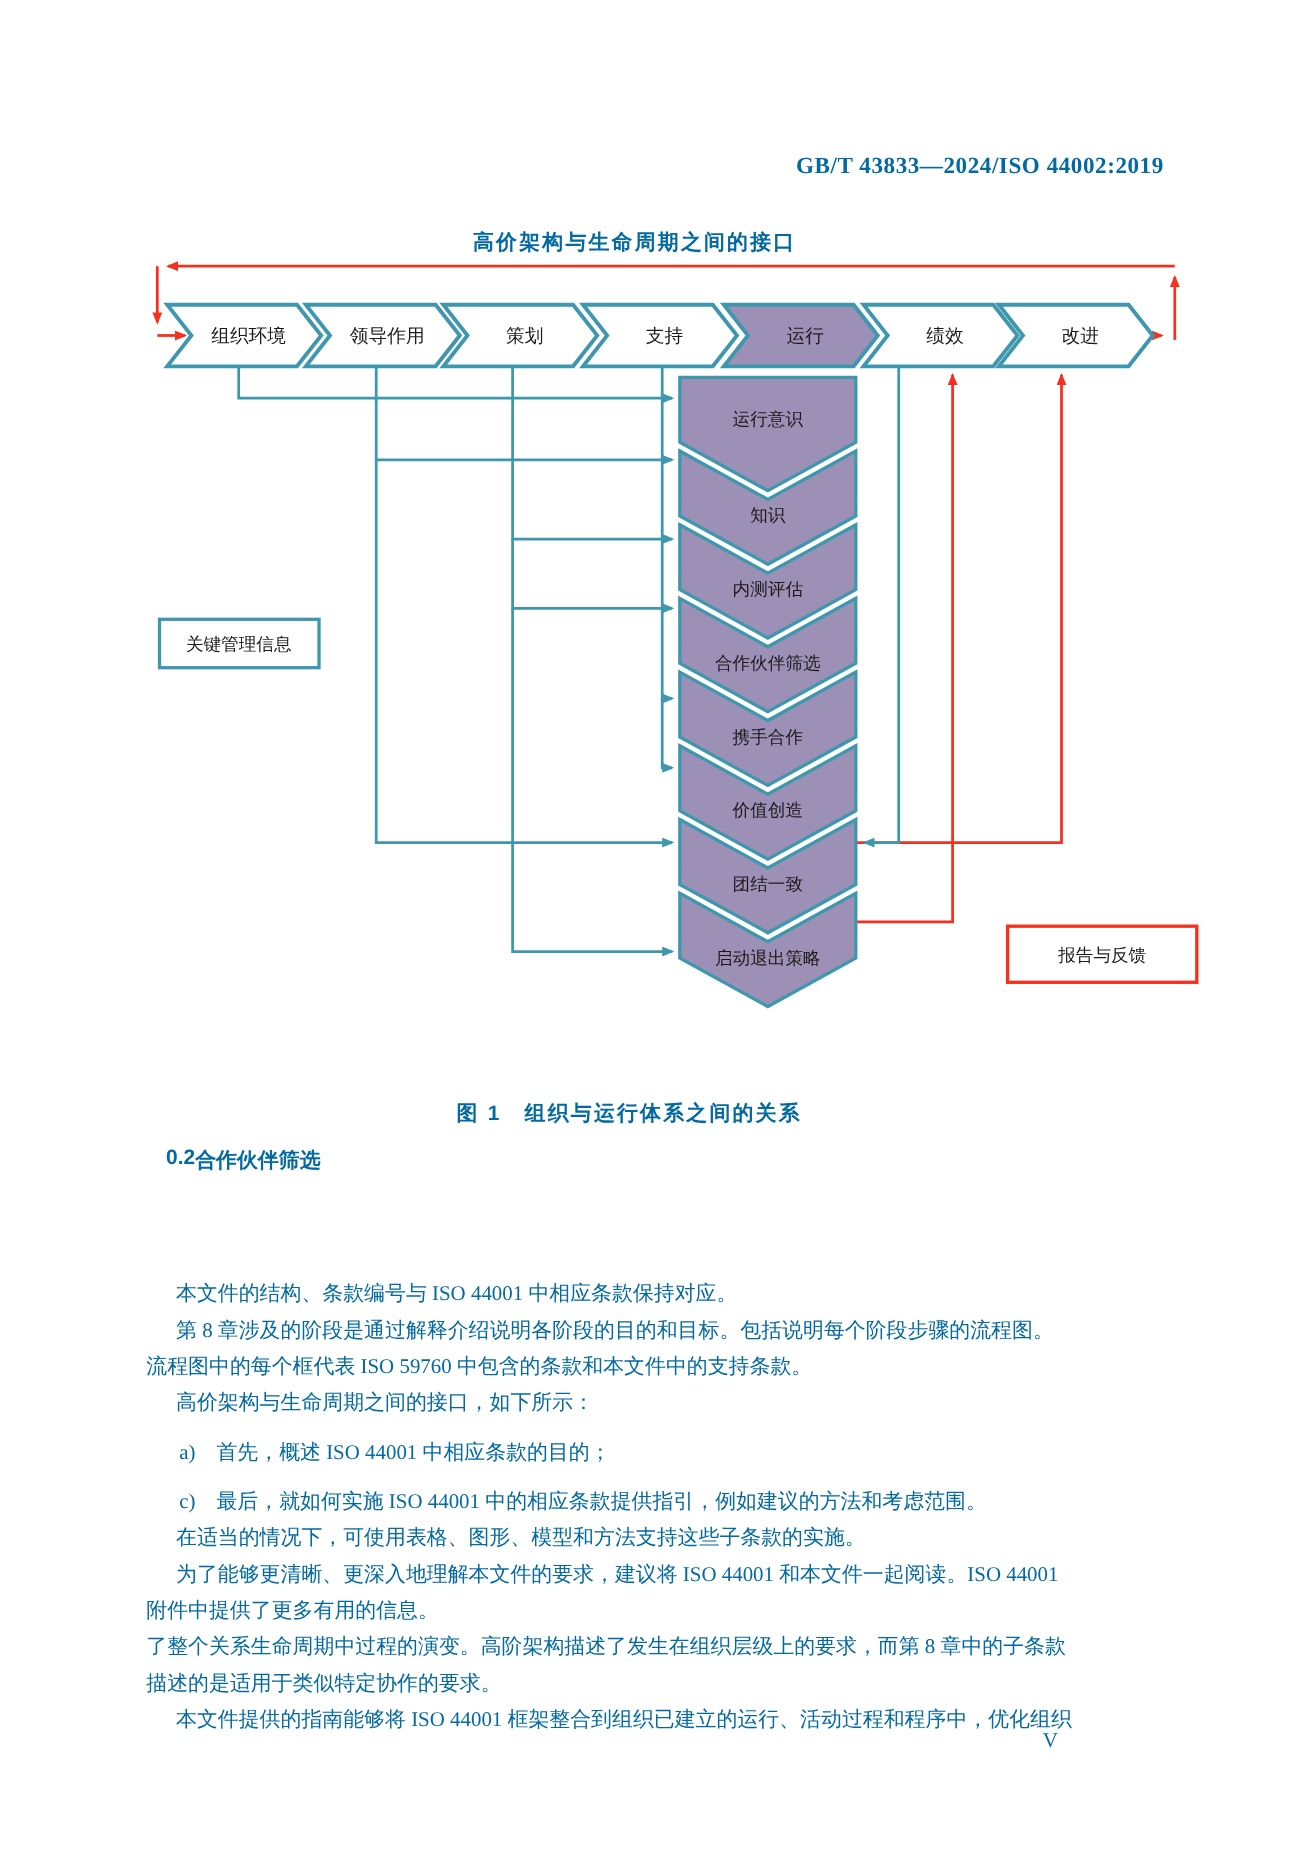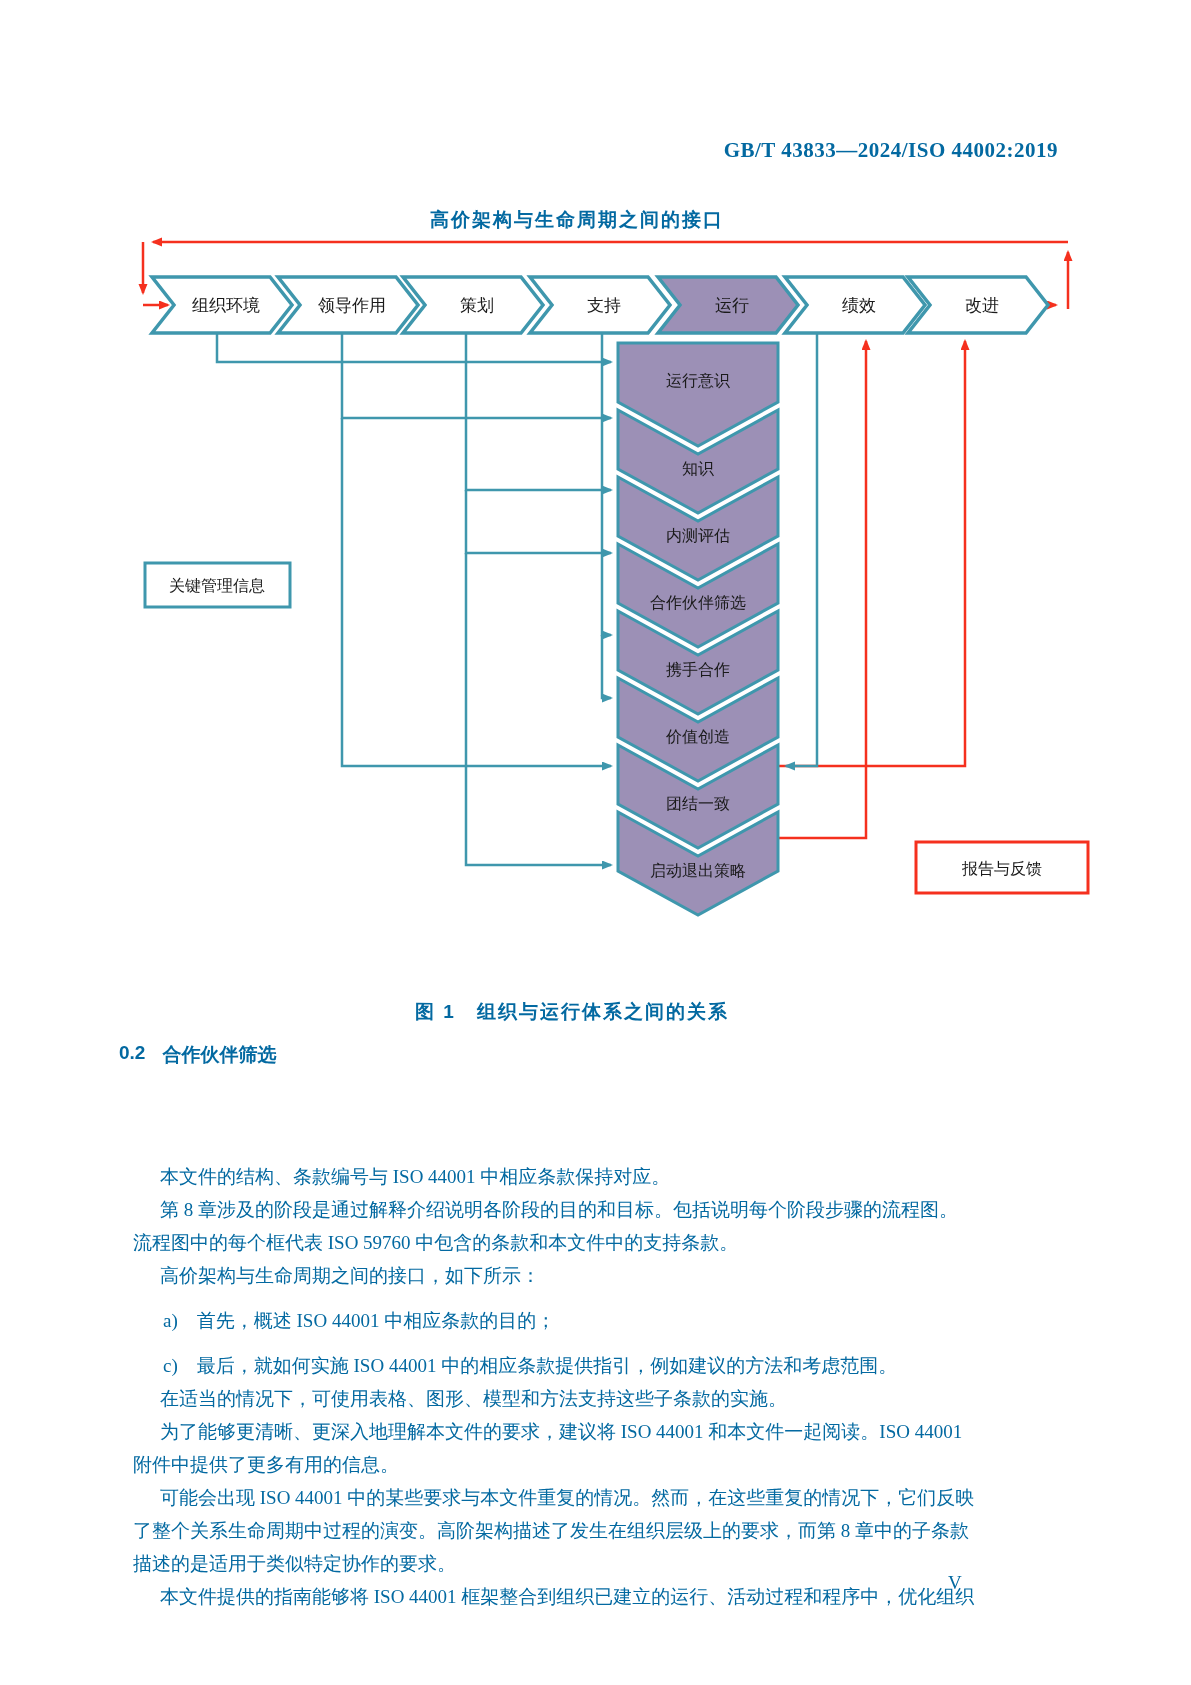--- a/index.html
+++ b/index.html
@@ -6,22 +6,22 @@
   #page{position:relative;width:1191px;height:1685px;background:#fff;overflow:hidden;
         font-family:"Liberation Serif","DejaVu Serif",serif;color:#0369a1;}
   .abs{position:absolute;}
   #header{top:138px;left:0;width:1058px;text-align:right;font-size:21px;font-weight:bold;
           font-family:"Liberation Serif","DejaVu Serif",serif;letter-spacing:.5px;}
   #fig-title{top:193px;left:577px;transform:translateX(-50%);font-size:19px;font-weight:bold;
           font-family:Liberation Sans, sans-serif;letter-spacing:2px;white-space:nowrap;margin-top:14px;}
   #diagram{top:0;left:0;}
   #fig-caption{top:963px;left:572px;transform:translateX(-50%);font-size:19px;font-weight:bold;
           font-family:"Liberation Sans","DejaVu Sans",sans-serif;letter-spacing:2px;white-space:nowrap;margin-top:36px;}
-  #sec-head{top:1042px;left:119px;font-size:19px;font-weight:bold;
-          font-family:"Liberation Sans","DejaVu Sans",sans-serif;display:flex;gap:17px;}
+  #sec-head{top:1042px;left:151px;font-size:19px;font-weight:bold;
+          font-family:"Liberation Sans","DejaVu Sans",sans-serif;display:flex;}
   #body-text{top:1160px;left:133px;width:930px;font-size:19px;line-height:33px;}
   .ln{white-space:nowrap;}
   .in-para{padding-left:27px;}
   .in-list{padding-left:30px;margin-top:12px;}
   #page-num{top:1572px;left:948px;font-size:19px;}
   svg text{font-family:"Liberation Serif","DejaVu Serif",serif;fill:#1a1a1a;}
 </style>
 </head>
 <body>
 
@@ -123,21 +123,20 @@
   <div class="abs" id="body-text">
     <div class="ln in-para">本文件的结构、条款编号与 ISO 44001 中相应条款保持对应。</div>
     <div class="ln in-para">第 8 章涉及的阶段是通过解释介绍说明各阶段的目的和目标。包括说明每个阶段步骤的流程图。</div>
     <div class="ln">流程图中的每个框代表 ISO 59760 中包含的条款和本文件中的支持条款。</div>
     <div class="ln in-para">高价架构与生命周期之间的接口，如下所示：</div>
     <div class="ln in-list">a)　首先，概述 ISO 44001 中相应条款的目的；</div>
     <div class="ln in-list">c)　最后，就如何实施 ISO 44001 中的相应条款提供指引，例如建议的方法和考虑范围。</div>
     <div class="ln in-para">在适当的情况下，可使用表格、图形、模型和方法支持这些子条款的实施。</div>
     <div class="ln in-para">为了能够更清晰、更深入地理解本文件的要求，建议将 ISO 44001 和本文件一起阅读。ISO 44001</div>
     <div class="ln">附件中提供了更多有用的信息。</div>
-    <div class="ln in-para">可能会出现 ISO 44001 中的某些要求与本文件重复的情况。然而，在这些重复的情况下，它们反映</div>
     <div class="ln">了整个关系生命周期中过程的演变。高阶架构描述了发生在组织层级上的要求，而第 8 章中的子条款</div>
     <div class="ln">描述的是适用于类似特定协作的要求。</div>
     <div class="ln in-para">本文件提供的指南能够将 ISO 44001 框架整合到组织已建立的运行、活动过程和程序中，优化组织</div>
   </div>
 
   <div class="abs" id="page-num">V</div>
 
 </div>
 
 </body></html>

